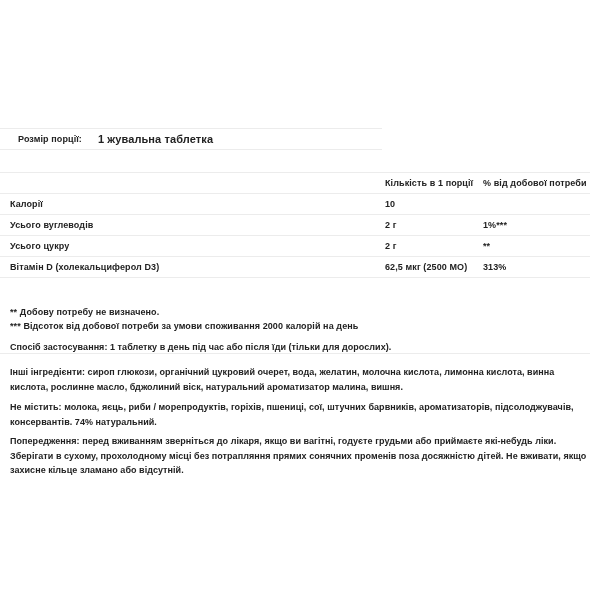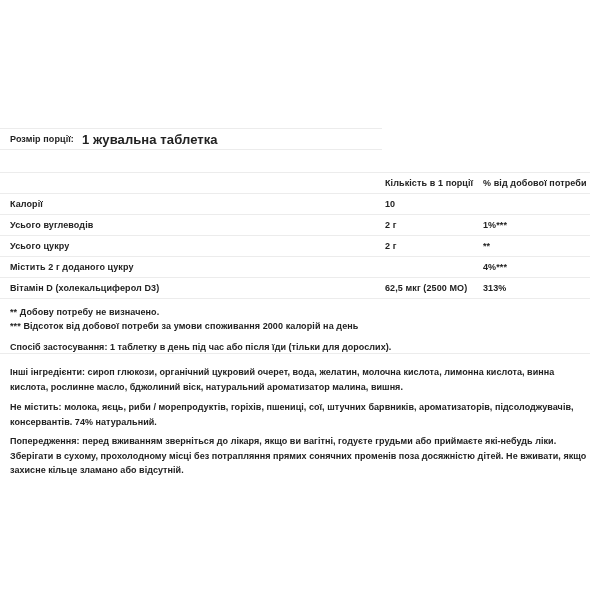--- a/index.html
+++ b/index.html
@@ -26,36 +26,36 @@
   .serving-block {
     position: absolute;
     left: 0;
     top: 128px;
     width: 382px;
   }
   .serving-row {
     height: 22px;
     display: flex;
     align-items: center;
-    padding-left: 10px;
+    padding-left: 18px;
     border-bottom: 1px solid #ececec;
     box-sizing: border-box;
   }
   .serving-row.first {
     border-top: 1px solid #ececec;
   }
   .serving-label {
     font-size: 9px;
     font-weight: bold;
     letter-spacing: 0.1px;
   }
   .serving-value {
-    font-size: 13px;
+    font-size: 11px;
     font-weight: bold;
-    margin-left: 8px;
+    margin-left: 16px;
     letter-spacing: 0.1px;
   }
 
   
   .nutrient-table {
     position: absolute;
     left: 0;
     top: 172px;
     width: 590px;
   }
@@ -165,25 +165,20 @@
       <span class="ncell-amount">2 г</span>
       <span class="ncell-dv">1%***</span>
     </div>
 
     <div class="nrow">
       <span class="ncell-name">Усього цукру</span>
       <span class="ncell-amount">2 г</span>
       <span class="ncell-dv">**</span>
     </div>
 
-    <div class="nrow">
-      <span class="ncell-name">Містить 2 г доданого цукру</span>
-      <span class="ncell-amount"></span>
-      <span class="ncell-dv">4%***</span>
-    </div>
 
     <div class="nrow">
       <span class="ncell-name">Вітамін D (холекальциферол D3)</span>
       <span class="ncell-amount">62,5 мкг (2500 МО)</span>
       <span class="ncell-dv">313%</span>
     </div>
 
   </div>
 
   <div class="footnotes">

